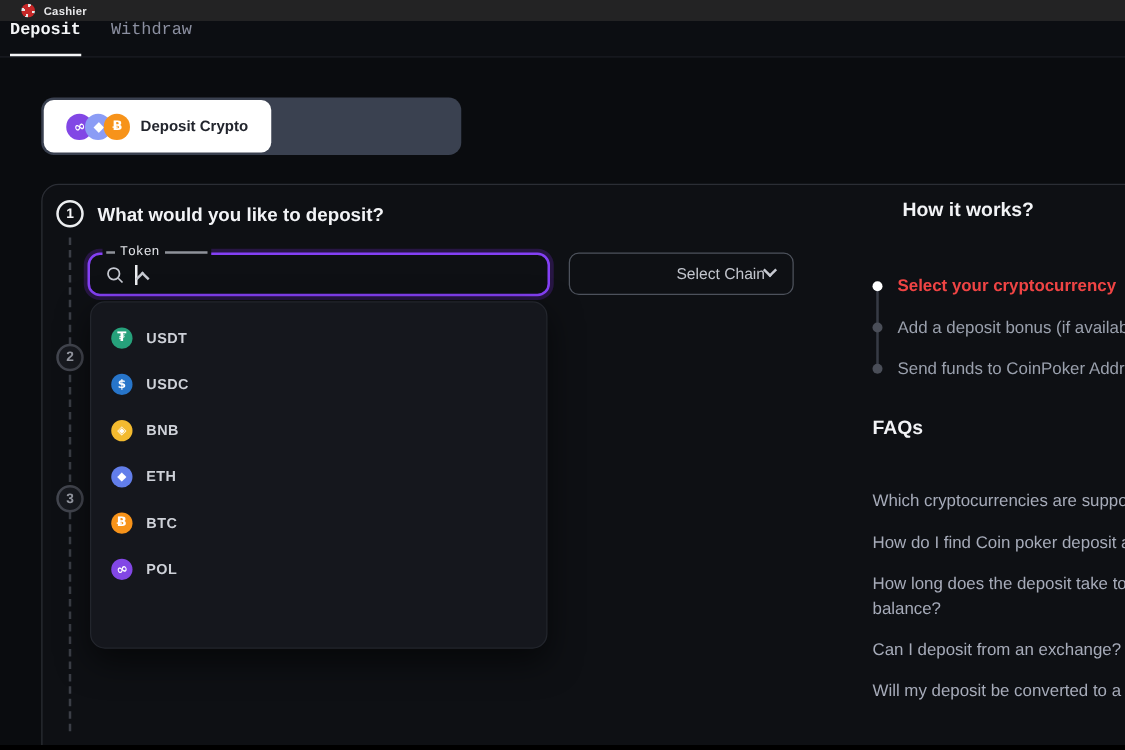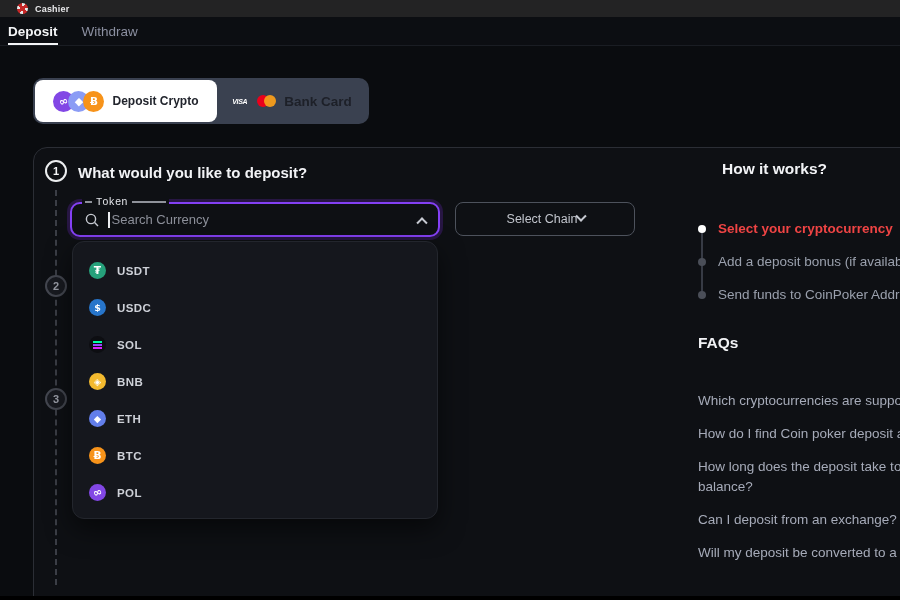--- a/index.html
+++ b/index.html
@@ -10,21 +10,21 @@
   .topbar { position:absolute; left:0; top:0; width:900px; height:17px; background:#232324;
     display:flex; align-items:center; padding-left:17px; gap:7px; }
   .logo { width:11px; height:11px; border-radius:50%;
     background: radial-gradient(circle at center, #c62828 0 36%, rgba(0,0,0,0) 37%),
                 repeating-conic-gradient(#e9e9e9 0deg 28deg, #c62828 28deg 90deg); }
   .app-title { color:#e8e8ea; font-size:9px; font-weight:700; letter-spacing:.2px; }
 
   
   .tabrow { position:absolute; left:0; top:17px; width:900px; height:29px; background:#0c0e12;
     display:flex; align-items:center; padding-left:8px; gap:24px; border-bottom:1px solid #1a1d23; }
-  .tab { font-size:13.5px; cursor:pointer; position:relative; height:100%; display:flex; align-items:center; }
+  .tab { font-size:13.5px; cursor:pointer; position:relative; height:100%; display:flex; align-items:flex-start;font-family:Liberation Mono, monospace; }
   .tab.active { color:#f4f5f7; font-weight:600; }
   .tab.inactive { color:#8b8fa0; font-weight:400; }
   .tab.active::after { content:""; position:absolute; left:0; bottom:0; width:100%; height:2px; background:#f4f5f7; }
 
   
   .toggle { position:absolute; left:33px; top:78px; width:336px; height:46px; background:#3a4150;
     border-radius:10px; display:flex; align-items:center; padding:2px; }
   .seg { height:42px; display:flex; align-items:center; justify-content:center; gap:8px;
     border-radius:8px; cursor:pointer; }
   .seg.crypto { width:182px; background:#ffffff; }
@@ -67,21 +67,21 @@
     font-size:13px; font-family:"Liberation Sans",sans-serif; padding-left:2px; }
   .search-field::placeholder { color:#8d909a; }
 
   .chev { width:8px; height:8px; border-right:2px solid #c7cad2; border-bottom:2px solid #c7cad2; flex-shrink:0; }
   .chev.up { transform:rotate(-135deg) translate(-2px,-2px); }
   .chev.down { transform:rotate(45deg) translate(-2px,-2px); }
 
   
   .chain-select { position:absolute; left:455px; top:202px; width:180px; height:34px;
     border:1px solid #4d525c; border-radius:8px; display:flex; align-items:center;
-    justify-content:center; padding:0 14px 0 16px; cursor:pointer; background:#0e1014; }
+    justify-content:flex-end; padding:0 14px 0 16px; cursor:pointer; background:#0e1014; }
   .chain-select span { color:#c2c5cd; font-size:12.5px; }
 
   
   .dropdown { position:absolute; left:72px; top:241px; width:366px; height:278px;
     background:#15171d; border:1px solid #23262d; border-radius:12px; padding:10px 0;
     box-shadow:0 10px 26px rgba(0,0,0,.55); z-index:3; }
   .token-row { height:37px; display:flex; align-items:center; gap:11px; padding-left:16px; cursor:pointer; }
   .token-row .label { color:#ced1d8; font-size:11.5px; font-weight:700; letter-spacing:.4px; }
   .coin { width:17px; height:17px; border-radius:50%; display:flex; align-items:center;
     justify-content:center; color:#fff; flex-shrink:0; }
@@ -134,46 +134,37 @@
         </span>
         <span class="coin eth" style="background: rgb(139, 156, 245);">
           <span class="glyph">◆</span>
         </span>
         <span class="coin btc" style="background: rgb(247, 147, 26);">
           <span class="glyph">Ƀ</span>
         </span>
       </span>
     <span class="seg-label">Deposit Crypto</span>
   </div>
-  <div class="seg bank">
-    <span class="visa">VISA</span>
-    <span class="mc">
-        <i class="c1"></i>
-        <i class="c2"></i>
-      </span>
-    <span class="seg-label">Bank Card</span>
-  </div>
 </div>
 
 <div class="card"></div>
 <div class="step-line"></div>
 <div class="step-circle s1">1</div>
 <div class="step-circle s2">2</div>
 <div class="step-circle s3">3</div>
 
 <div class="question">What would you like to deposit?</div>
 
 <div class="token-input">
   <span class="token-label">Token</span>
   <svg width="16" height="16" viewBox="0 0 16 16">
     <circle cx="7" cy="7" r="4.6" stroke="#c7cad2" fill="none" stroke-width="1.4"></circle>
     <line x1="10.6" y1="10.6" x2="14" y2="14" stroke="#c7cad2" stroke-width="1.4"></line>
   </svg>
   <span class="caret"></span>
-  <input class="search-field" placeholder="Search Currency" style="">
   <span class="chev up"></span>
 </div>
 
 <div class="chain-select">
   <span>Select Chain</span>
   <span class="chev down"></span>
 </div>
 
 <div class="dropdown" id="token-list">
   <div class="token-row">
@@ -183,26 +174,20 @@
     <span class="label">USDT</span>
   </div>
 
   <div class="token-row">
     <span class="coin usdc" style="background: rgb(39, 117, 202);">
         <span class="glyph">$</span>
       </span>
     <span class="label">USDC</span>
   </div>
 
-  <div class="token-row">
-    <span class="coin sol" style="background: rgb(13, 14, 18);">
-        <span class="glyph"></span>
-      </span>
-    <span class="label">SOL</span>
-  </div>
 
   <div class="token-row">
     <span class="coin bnb" style="background: rgb(243, 186, 47);">
         <span class="glyph">◈</span>
       </span>
     <span class="label">BNB</span>
   </div>
 
   <div class="token-row">
     <span class="coin eth" style="background: rgb(98, 126, 234);">

